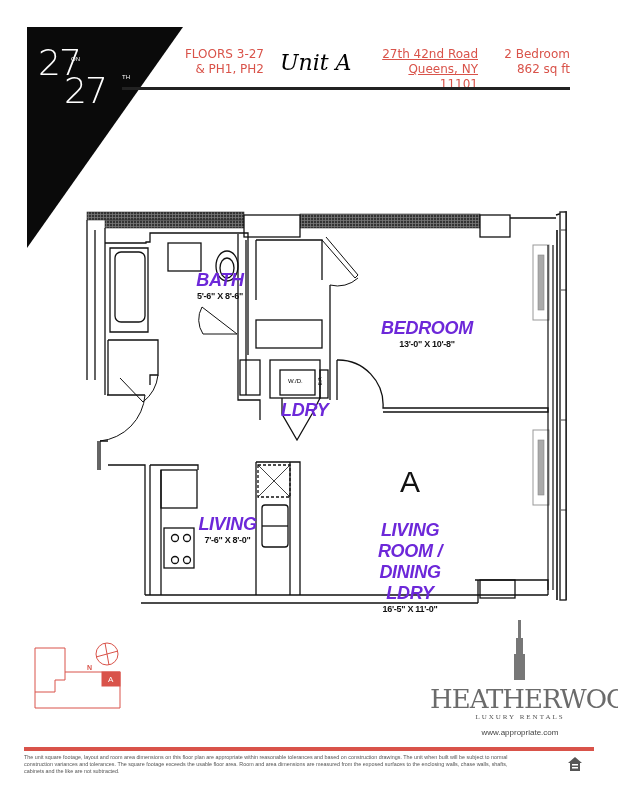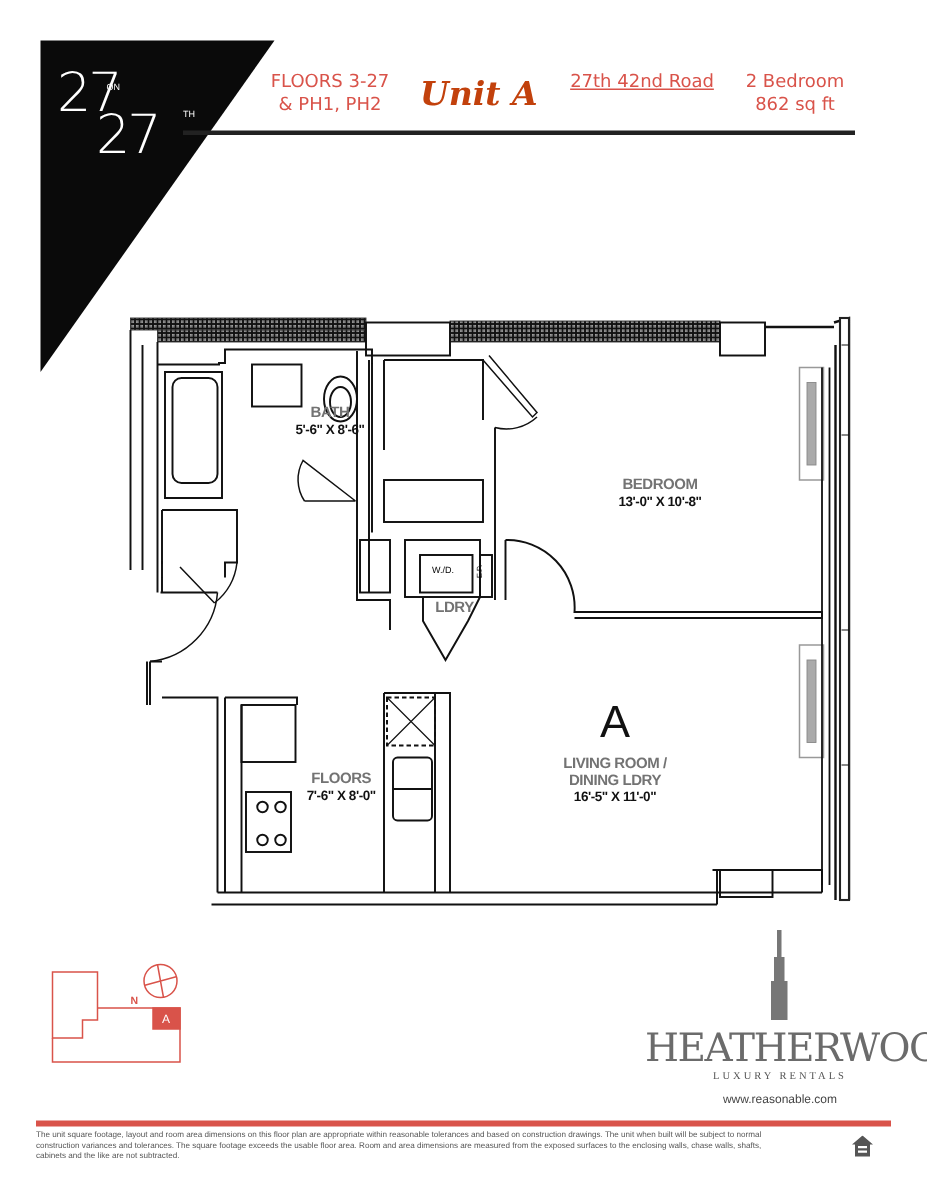--- a/index.html
+++ b/index.html
@@ -1,20 +1,20 @@
 <!DOCTYPE html>
 <html><head>
 <meta charset="utf-8">
 <style>
   html, body { margin: 0; padding: 0; background: #fff; }
   body { width: 618px; height: 800px; position: relative; overflow: hidden; font-family: "Liberation Sans", sans-serif; }
   .abs { position: absolute; }
-  .hdr-red { color: #d9534a; font-family: "DejaVu Sans", sans-serif; font-size: 12px; line-height: 15px; text-align: center; }
-  .unit-title { color: #c2410c; font-family: "DejaVu Serif", serif; font-style: italic; font-weight: bold; font-size: 22px; }
-  .room-label { font-family: "Liberation Sans", sans-serif; font-weight: bold; font-size: 10px; color: #737373; text-align: center; letter-spacing: -0.3px; }
+  .hdr-red { color: #d9534a; font-family: "DejaVu Sans", sans-serif; font-size: 12px; line-height: 15px; text-align: right; }
+  .unit-title { color: #000000; font-family: "DejaVu Serif", serif; font-style: italic; font-weight: normal; font-size: 22px; }
+  .room-label { font-family: "Liberation Sans", sans-serif; font-weight: bold; font-size: 18px; color: #6d28d9; text-align: center; letter-spacing: -0.3px; font-style: italic; }
   .room-dim { font-family: "Liberation Sans", sans-serif; font-weight: bold; font-size: 9px; color: #111; text-align: center; letter-spacing: -0.3px; }
   .disclaimer { font-size: 5.4px; line-height: 7.2px; color: #555; }
 </style>
 </head>
 <body>
 
 <div class="abs" style="left:0;top:0;width:618px;height:800px;pointer-events:none;">
   <svg width="618" height="800" style="position:absolute;left:0;top:0;">
     <polygon points="27,27 183,27 27,248" fill="#0a0a0a"></polygon>
   </svg>
@@ -26,20 +26,21 @@
   <span class="abs" style="left:84px;top:32px;color:#fff;font-size:6px;">TH</span>
 </div>
 
 <div class="abs hdr-red" style="left:176px;top:47px;width:88px;">
   <div>FLOORS 3-27</div>
   <div>&amp; PH1, PH2</div>
 </div>
 <div class="abs unit-title" style="left:280px;top:50px;">Unit A</div>
 <div class="abs hdr-red" style="left:378px;top:47px;width:100px;text-decoration:underline;">
   <div>27th 42nd Road</div>
+  <div>Queens, NY 11101</div>
 </div>
 <div class="abs hdr-red" style="left:490px;top:47px;width:80px;">
   <div>2 Bedroom</div>
   <div>862 sq ft</div>
 </div>
 <div class="abs" style="left:122px;top:87px;width:448px;height:3px;background:#222;"></div>
 
 <div class="abs" style="left:0;top:0;width:618px;height:800px;pointer-events:none;">
   <svg width="618" height="800" style="position:absolute;left:0;top:0;" fill="none" stroke="#111" stroke-width="1.3">
     <defs>
@@ -117,31 +118,31 @@
     <rect x="480" y="580" width="35" height="18"></rect>
 
     <path d="M561 230 L566 230 M561 290 L566 290 M561 420 L566 420 M561 510 L566 510" stroke-width="0.8"></path>
   </svg>
 </div>
 
 <div class="abs" style="left:175px;top:270px;width:90px;">
   <div class="room-label">BATH</div>
   <div class="room-dim">5'-6" X 8'-6"</div>
 </div>
-<div class="abs" style="left:385px;top:318px;width:110px;">
+<div class="abs" style="left:372px;top:318px;width:110px;">
   <div class="room-label">BEDROOM</div>
   <div class="room-dim">13'-0" X 10'-8"</div>
 </div>
 <div class="abs" style="left:190px;top:514px;width:75px;">
-  <div class="room-label">FLOORS</div>
+  <div class="room-label">LIVING</div>
   <div class="room-dim">7'-6" X 8'-0"</div>
 </div>
 <div class="abs" style="left:355px;top:466px;width:110px;text-align:center;">
   <div style="font-size:30px;line-height:32px;color:#111;">A</div>
-  <div class="room-label" style="margin-top:6px;">LIVING ROOM /</div>
+  <div class="room-label" style="margin-top:22px;">LIVING ROOM /</div>
   <div class="room-label">DINING LDRY</div>
   <div class="room-dim">16'-5" X 11'-0"</div>
 </div>
 <div class="abs room-label" style="left:281px;top:400px;width:44px;">LDRY</div>
 <div class="abs" style="left:288px;top:378px;font-size:6px;">W./D.</div>
 <div class="abs" style="left:316px;top:378px;font-size:5px;transform:rotate(-90deg);">E.P.</div>
 
 <div class="abs" style="left:30px;top:640px;width:100px;height:70px;">
   <svg width="100" height="70" fill="none" stroke="#d9534a" stroke-width="1">
     <path d="M5 8 L35 8 L35 40 L25 40 L25 52 L5 52 Z"></path>
@@ -155,21 +156,21 @@
 </div>
 
 <div class="abs" style="left:430px;top:620px;width:180px;height:120px;text-align:center;">
   <svg width="20" height="60" style="position:absolute;left:80px;top:0;" fill="#777">
     <rect x="8" y="0" width="3" height="20"></rect>
     <rect x="6" y="18" width="7" height="18"></rect>
     <rect x="4" y="34" width="11" height="26"></rect>
   </svg>
   <div style="position:absolute;left:0;top:64px;width:180px;font-family:'DejaVu Serif',serif;font-size:26px;color:#6b6b6b;letter-spacing:-1px;">HEATHERWOOD</div>
   <div style="position:absolute;left:0;top:93px;width:180px;font-family:Liberation Serif, serif;font-size:7px;letter-spacing:2px;color:#555;">LUXURY RENTALS</div>
-  <div style="position:absolute;left:0;top:108px;width:180px;font-size:8px;color:#444;">www.reasonable.com</div>
+  <div style="position:absolute;left:0;top:108px;width:180px;font-size:8px;color:#444;">www.appropriate.com</div>
 </div>
 
 <div class="abs" style="left:24px;top:747px;width:570px;height:4px;background:#d9534a;"></div>
 <div class="abs disclaimer" style="left:24px;top:754px;width:500px;">The unit square footage, layout and room area dimensions on this floor plan are appropriate within reasonable tolerances and based on construction drawings. The unit when built will be subject to normal construction variances and tolerances. The square footage exceeds the usable floor area. Room and area dimensions are measured from the exposed surfaces to the enclosing walls, chase walls, shafts, cabinets and the like are not subtracted.</div>
 <div class="abs" style="left:568px;top:757px;">
   <svg width="14" height="16" fill="#555">
     <path d="M7 0 L14 6 L12 6 L12 14 L2 14 L2 6 L0 6 Z"></path>
     <rect x="4" y="7" width="6" height="1.5" fill="#fff"></rect>
     <rect x="4" y="10" width="6" height="1.5" fill="#fff"></rect>
   </svg>

